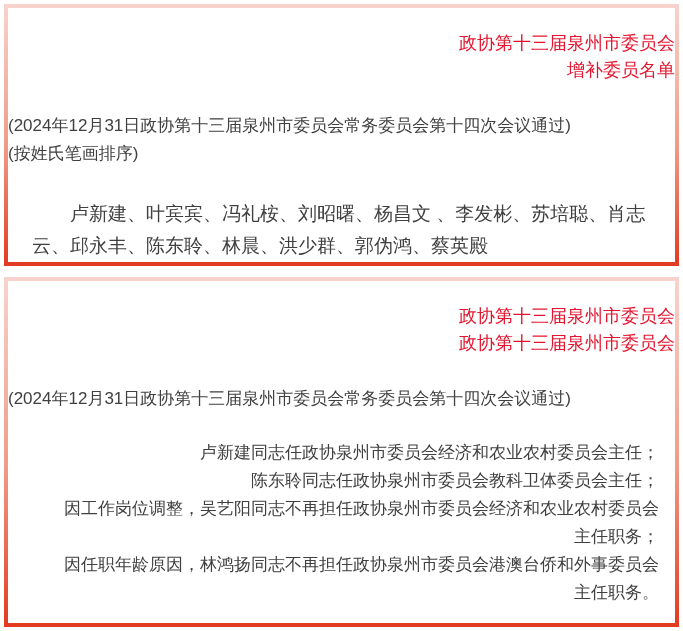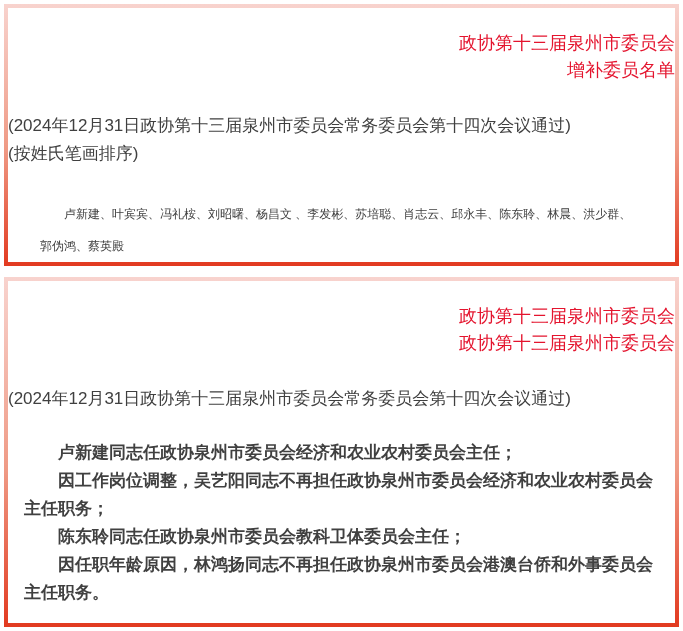--- a/index.html
+++ b/index.html
@@ -45,36 +45,35 @@
   .meta {
     margin: 0;
     color: #404040;
     font-size: 17px;
     line-height: 28px;
     font-weight: normal;
   }
   .meta-first { margin-top: 28px; }
   .names-para {
     margin: 30px 0 0 0;
-    padding: 0 32px;
+    padding: 0 24px;
     color: #404040;
-    font-size: 12px;
+    font-size: 19px;
     line-height: 32px;
     text-indent: 2em;
     text-align: left;
   }
   .body-para {
     margin: 0;
     padding: 0 16px;
     color: #404040;
     font-size: 17px;
     line-height: 28px;
     text-indent: 2em;
-    text-align: left;
-    font-weight: bold;
+    text-align: right;
   }
   .body-first { margin-top: 26px; }
 </style>
 </head>
 <body>
 
 <div class="page">
 
   <section class="card card-1">
     <div class="card-inner">
@@ -89,19 +88,19 @@
   </section>
 
   <section class="card card-2">
     <div class="card-inner">
       <h1 class="title">
         <span class="title-line">政协第十三届泉州市委员会</span>
         <span class="title-line">政协第十三届泉州市委员会</span>
       </h1>
       <p class="meta meta-first">(2024年12月31日政协第十三届泉州市委员会常务委员会第十四次会议通过)</p>
       <p class="body-para body-first">卢新建同志任政协泉州市委员会经济和农业农村委员会主任；</p>
+      <p class="body-para">陈东聆同志任政协泉州市委员会教科卫体委员会主任；</p>
       <p class="body-para">因工作岗位调整，吴艺阳同志不再担任政协泉州市委员会经济和农业农村委员会主任职务；</p>
-      <p class="body-para">陈东聆同志任政协泉州市委员会教科卫体委员会主任；</p>
       <p class="body-para">因任职年龄原因，林鸿扬同志不再担任政协泉州市委员会港澳台侨和外事委员会主任职务。</p>
     </div>
   </section>
 
 </div>
 
 </body></html>

